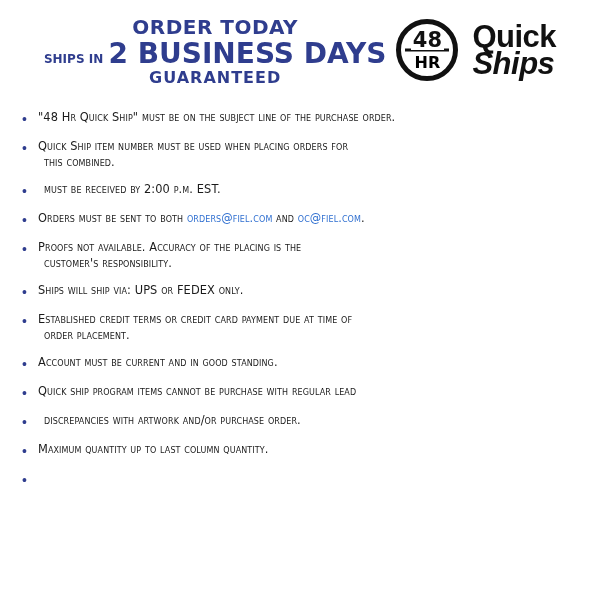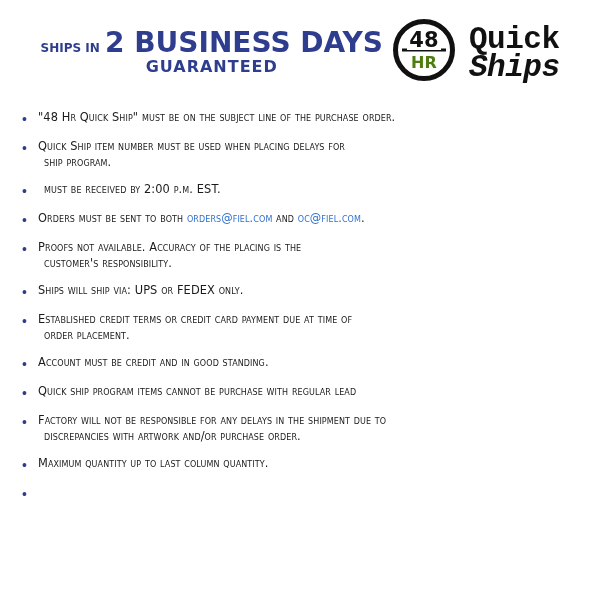--- a/index.html
+++ b/index.html
@@ -57,21 +57,21 @@
     font-weight: bold;
   }
   .guaranteed {
     font-size: 16px;
     letter-spacing: 1px;
     text-transform: uppercase;
   }
 
   .logo {
     display: flex;
-    align-items: flex-end;
+    align-items: center;
     gap: 14px;
   }
   .badge {
     position: relative;
     width: 62px;
     height: 62px;
     border-radius: 50%;
     border: 5px solid #111111;
     box-sizing: border-box;
     display: flex;
@@ -99,29 +99,29 @@
     position: relative;
     z-index: 2;
     background: #ffffff;
     padding: 0 2px;
   }
   .badge .b-bottom {
     font-family: "DejaVu Sans", sans-serif;
     font-weight: bold;
     font-size: 16px;
     line-height: 16px;
-    color: #4d7c0f;
+    color: #000000;
     margin-top: 2px;
     position: relative;
     z-index: 2;
     background: #ffffff;
     padding: 0 2px;
   }
   .logo-words {
-    font-family: Liberation Mono, monospace;
+    font-family: Liberation Sans, sans-serif;
     font-weight: bold;
     color: #111111;
     line-height: 0.88;
     letter-spacing: -0.5px;
   }
   .logo-words .w1 { font-size: 31px; display: block; }
   .logo-words .w2 { font-size: 31px; display: block; font-style: italic; }
 
   
   .bullets {
@@ -159,20 +159,21 @@
     text-decoration: none;
   }
 </style>
 </head>
 <body>
 
 <div class="page">
 
   <div class="header">
     <div class="header-text">
+      <div class="order-today">Order Today</div>
       <div class="ships-line">
         <span class="small">Ships in</span>
         <span class="big">2 Business Days</span>
       </div>
       <div class="guaranteed">Guaranteed</div>
     </div>
 
     <div class="logo">
       <div class="badge">
         <div class="b-line"></div>
@@ -191,22 +192,22 @@
     <div class="bullet">
       <div class="dot">•</div>
       <div class="btext">
         <span>"48 Hr Quick Ship" must be on the subject line of the purchase order.</span>
       </div>
     </div>
 
     <div class="bullet">
       <div class="dot">•</div>
       <div class="btext">
-        <span>Quick Ship item number must be used when placing delays for</span>
-        <span class="l2">ship program.</span>
+        <span>Quick Ship item number must be used when placing orders for</span>
+        <span class="l2">this combined.</span>
       </div>
     </div>
 
     <div class="bullet">
       <div class="dot">•</div>
       <div class="btext">
         <span class="l2">must be received by 2:00 p.m. EST.</span>
       </div>
     </div>
 
@@ -236,35 +237,34 @@
       <div class="dot">•</div>
       <div class="btext">
         <span>Established credit terms or credit card payment due at time of</span>
         <span class="l2">order placement.</span>
       </div>
     </div>
 
     <div class="bullet">
       <div class="dot">•</div>
       <div class="btext">
-        <span>Account must be credit and in good standing.</span>
+        <span>Account must be current and in good standing.</span>
       </div>
     </div>
 
     <div class="bullet">
       <div class="dot">•</div>
       <div class="btext">
         <span>Quick ship program items cannot be purchase with regular lead</span>
       </div>
     </div>
 
     <div class="bullet">
       <div class="dot">•</div>
       <div class="btext">
-        <span>Factory will not be responsible for any delays in the shipment due to</span>
         <span class="l2">discrepancies with artwork and/or purchase order.</span>
       </div>
     </div>
 
     <div class="bullet">
       <div class="dot">•</div>
       <div class="btext">
         <span>Maximum quantity up to last column quantity.</span>
       </div>
     </div>

